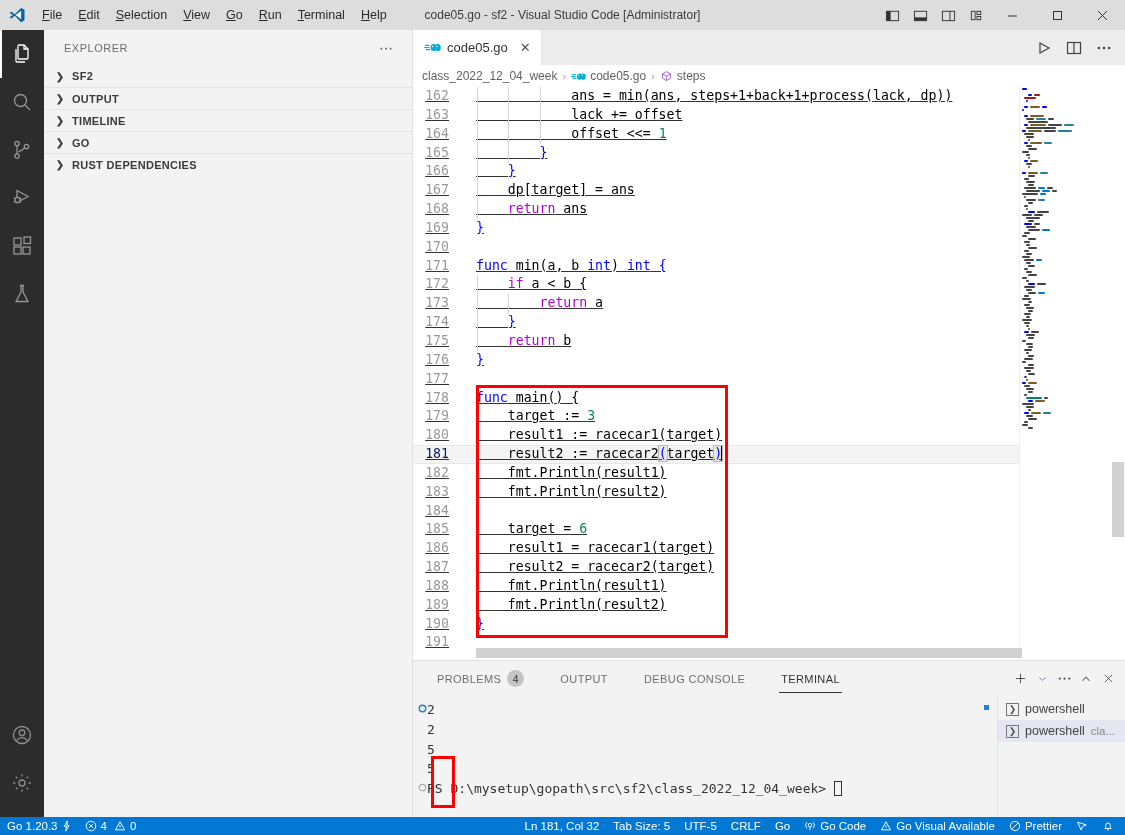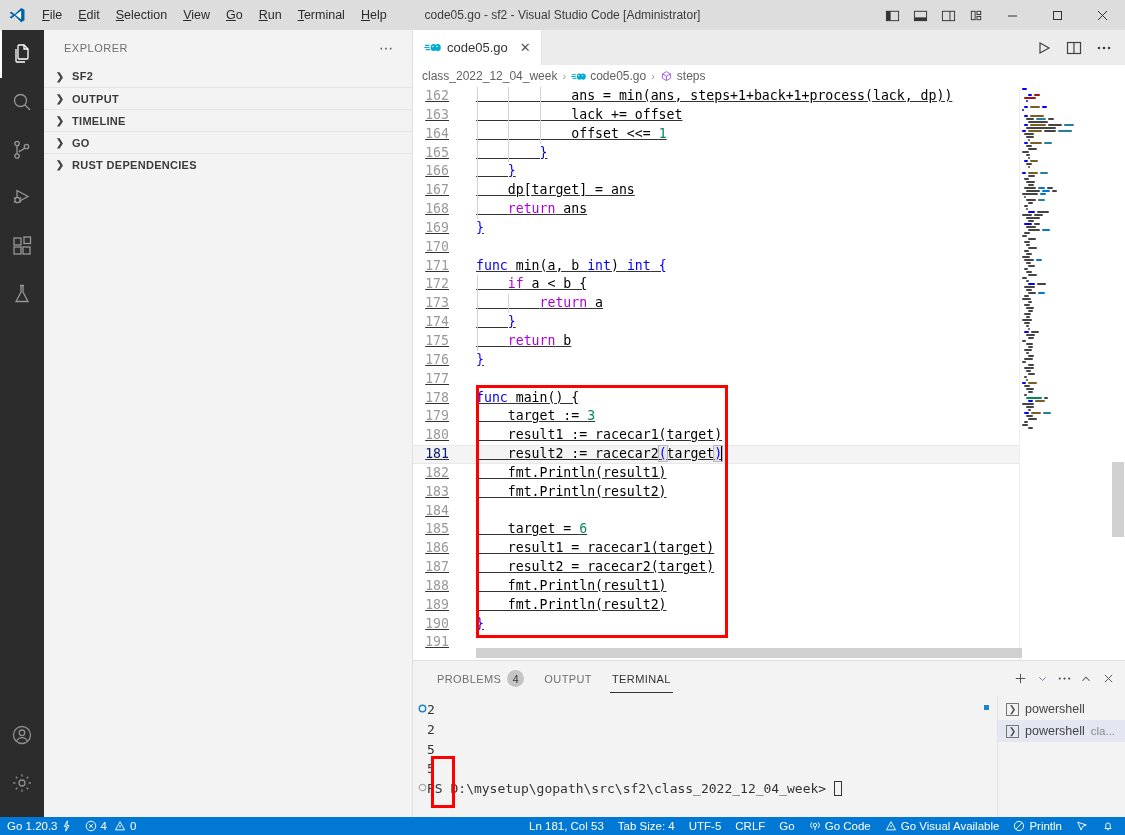--- a/index.html
+++ b/index.html
@@ -152,21 +152,21 @@
     position: absolute; left: 63px; bottom: 0; width: 546px; height: 10px; background: transparent;
   }
   .h-thumb { width: 100%; height: 10px; background: #c6c6c6; opacity: .8; }
 
   
   .panel {
     position: absolute; left: 413px; top: 660px; width: 712px; height: 157px;
     background: #f3f3f3; border-top: 1px solid #e0e0e0;
   }
   .panel-tabs {
-    height: 35px; display: flex; align-items: flex-start; padding-left: 14px; gap: 0;
+    height: 35px; display: flex; align-items: flex-start; padding-left: 14px; gap: 16px;
     position: relative;
   }
   .ptab {
     height: 35px; display: flex; align-items: center; gap: 6px; padding: 0 10px;
     font-size: 11px; letter-spacing: .4px; color: #6f6f6f; position: relative;
   }
   .ptab.active { color: #333; }
   .ptab.active::after {
     content: ''; position: absolute; left: 8px; right: 8px; bottom: 3px; height: 1px; background: #333;
   }
@@ -830,20 +830,23 @@
   <div class="panel">
     <div class="panel-tabs" id="panel-tabs">
 
     <div class="ptab">
           <span>PROBLEMS</span>
           <span class="badge">4</span>
         </div>
         <div class="ptab">
           <span>OUTPUT</span>
         </div>
+        <div class="ptab">
+          <span>DEBUG CONSOLE</span>
+        </div>
         <div class="ptab active">
           <span>TERMINAL</span>
         </div>
         <div class="panel-actions">
         <div class="pa-btn">
           <svg width="15" height="15" viewBox="0 0 16 16" stroke="#555" stroke-width="1.1">
               <line x1="8" y1="3" x2="8" y2="13"></line>
               <line x1="3" y1="8" x2="13" y2="8"></line>
             </svg>
         </div>
@@ -924,24 +927,24 @@
           <svg width="12" height="12" viewBox="0 0 14 14" fill="none" stroke="#fff" stroke-width="1.1">
               <path d="M7 2l5.3 9.5H1.7L7 2z"></path>
               <line x1="7" y1="6" x2="7" y2="9"></line>
             </svg>
         </span>
         <span>0</span>
       </div>
     </div>
     <div class="sb-right">
       <div class="sb-cell">
-          <span>Ln 181, Col 53</span>
-        </div>
-      <div class="sb-cell">
-          <span>Tab Size: 4</span>
+          <span>Ln 181, Col 32</span>
+        </div>
+      <div class="sb-cell">
+          <span>Tab Size: 5</span>
         </div>
       <div class="sb-cell">
           <span>UTF-5</span>
         </div>
       <div class="sb-cell">
           <span>CRLF</span>
         </div>
       <div class="sb-cell">
           <span>Go</span>
         </div>
@@ -963,21 +966,21 @@
         </span>
         <span>Go Visual Available</span>
       </div>
       <div class="sb-cell">
         <span>
           <svg width="12" height="12" viewBox="0 0 14 14" fill="none" stroke="#fff" stroke-width="1.1">
               <circle cx="7" cy="7" r="5.4"></circle>
               <line x1="3.2" y1="10.8" x2="10.8" y2="3.2"></line>
             </svg>
         </span>
-        <span>Println</span>
+        <span>Prettier</span>
       </div>
       <div class="sb-cell">
         <span>
           <svg width="12" height="12" viewBox="0 0 14 14" fill="none" stroke="#fff" stroke-width="1.1">
               <path d="M2 2.5l10 3.3-4.2 1.7L6 11.8 2 2.5z"></path>
             </svg>
         </span>
       </div>
       <div class="sb-cell">
         <span>

